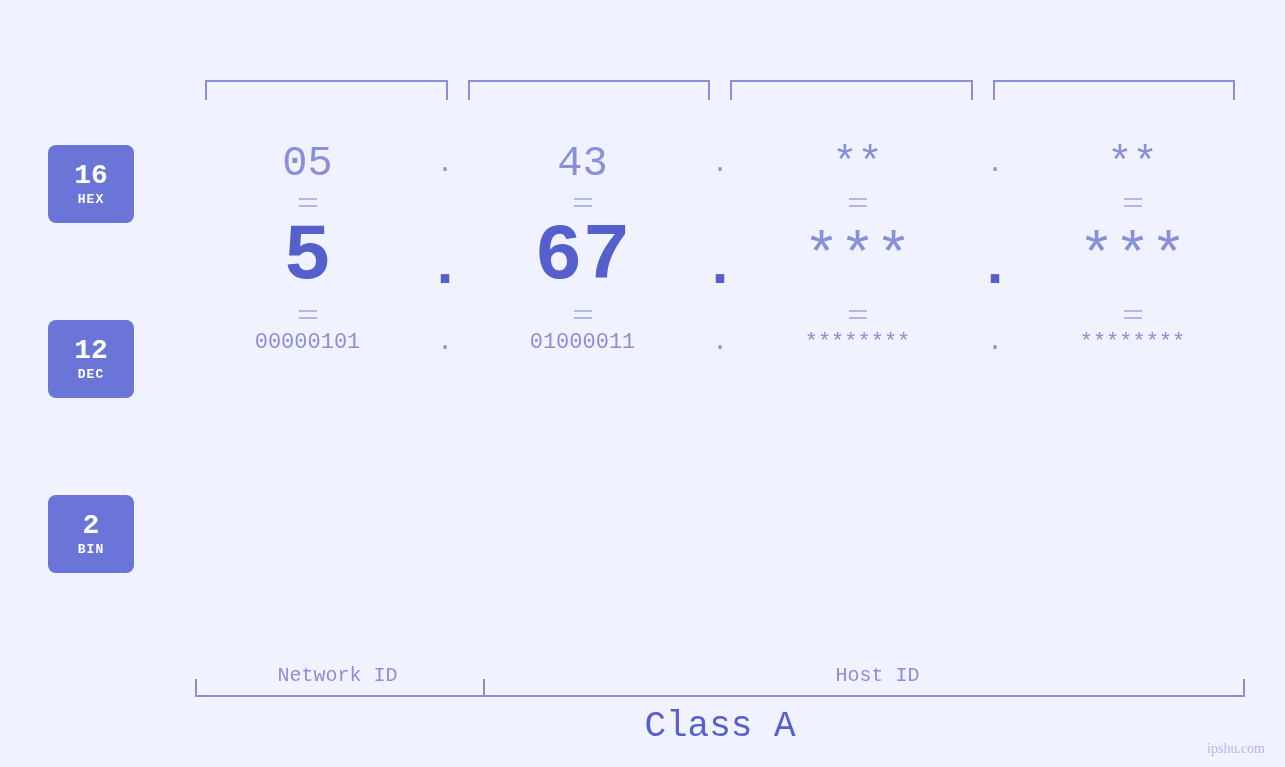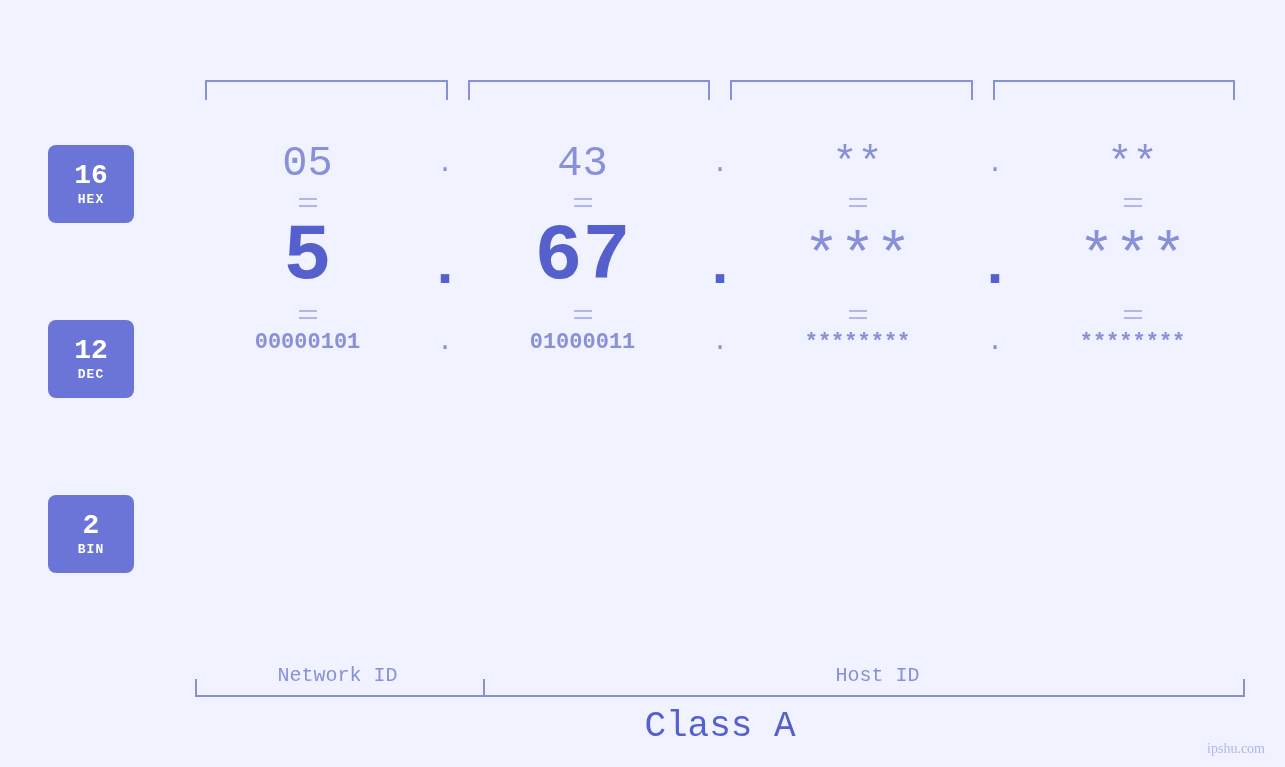--- a/index.html
+++ b/index.html
@@ -113,21 +113,21 @@
       font-size: 60px;
       font-family: 'Courier New', Courier, monospace;
       color: #8890d8;
       font-weight: 300;
     }
 
     .bin-val {
       font-size: 22px;
       font-family: 'Courier New', Courier, monospace;
       color: #8890d8;
-      font-weight: 700;
+      font-weight: 400;
     }
 
     .dot-large {
       font-size: 60px;
       color: #5560cc;
       font-weight: bold;
       padding-top: 20px;
     }
 
     .network-id-label {

